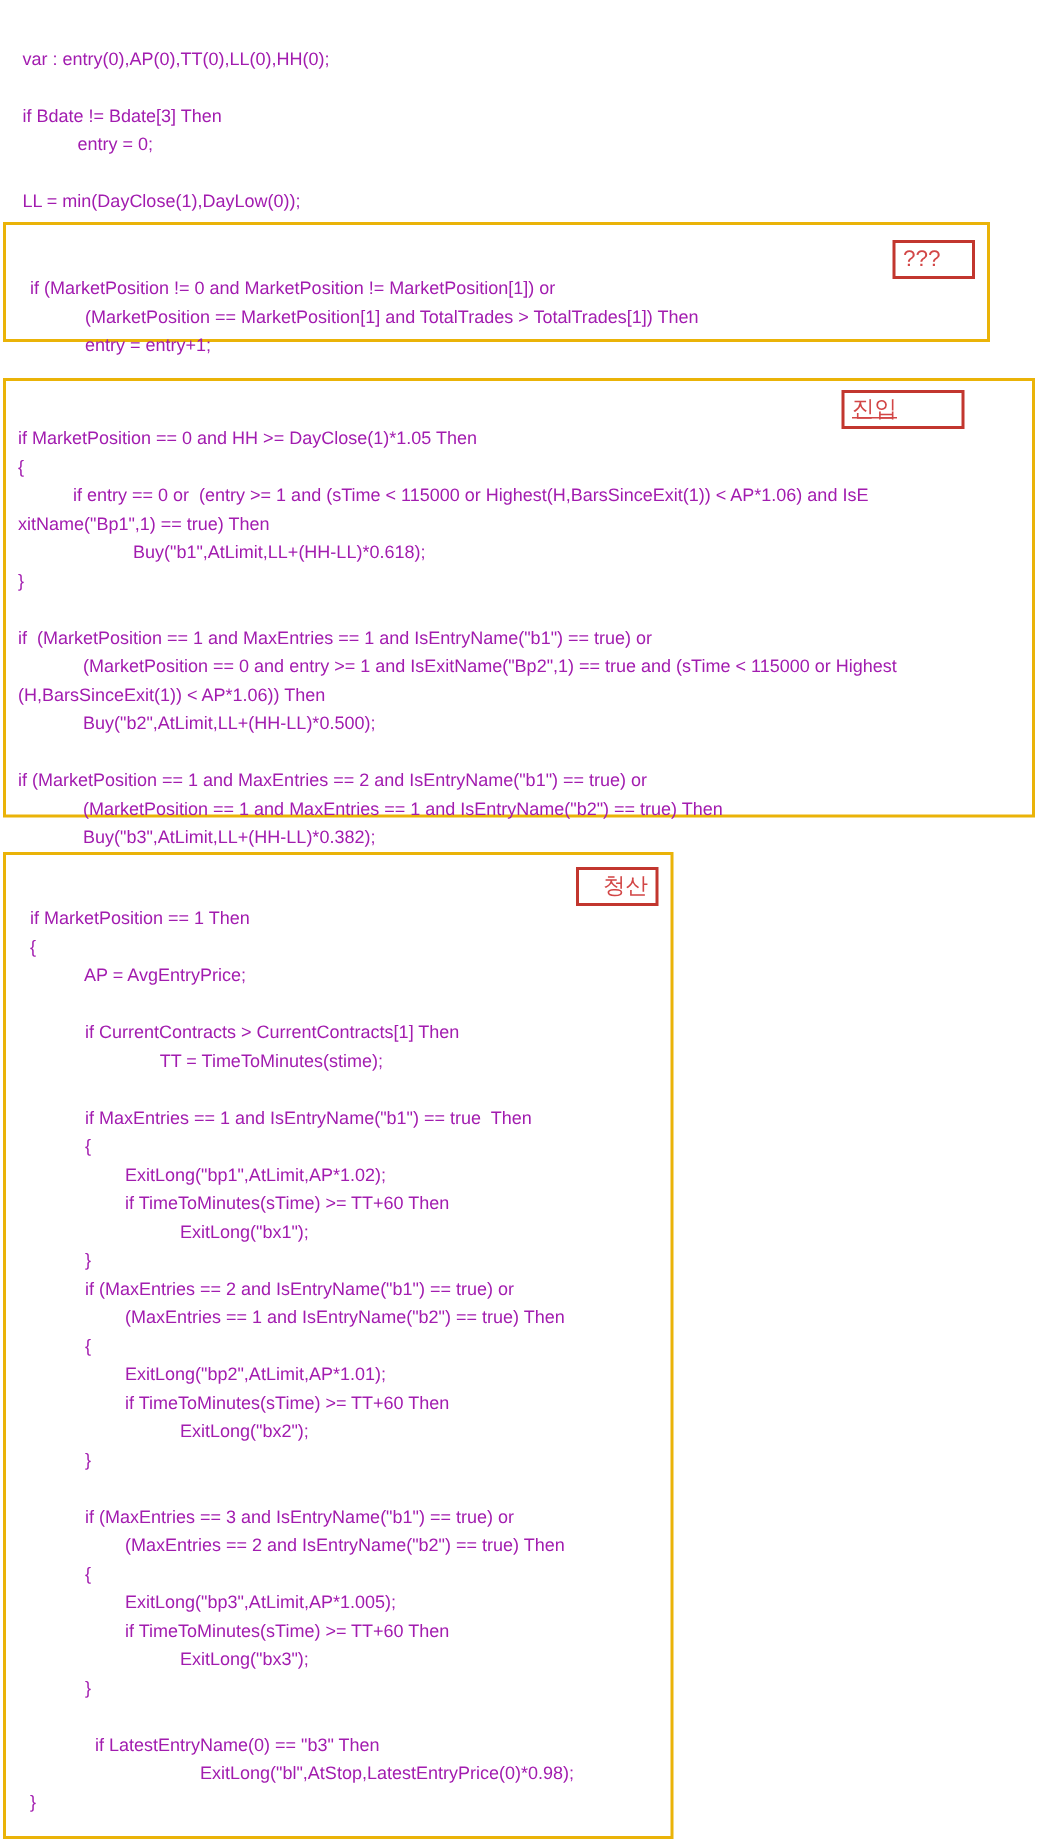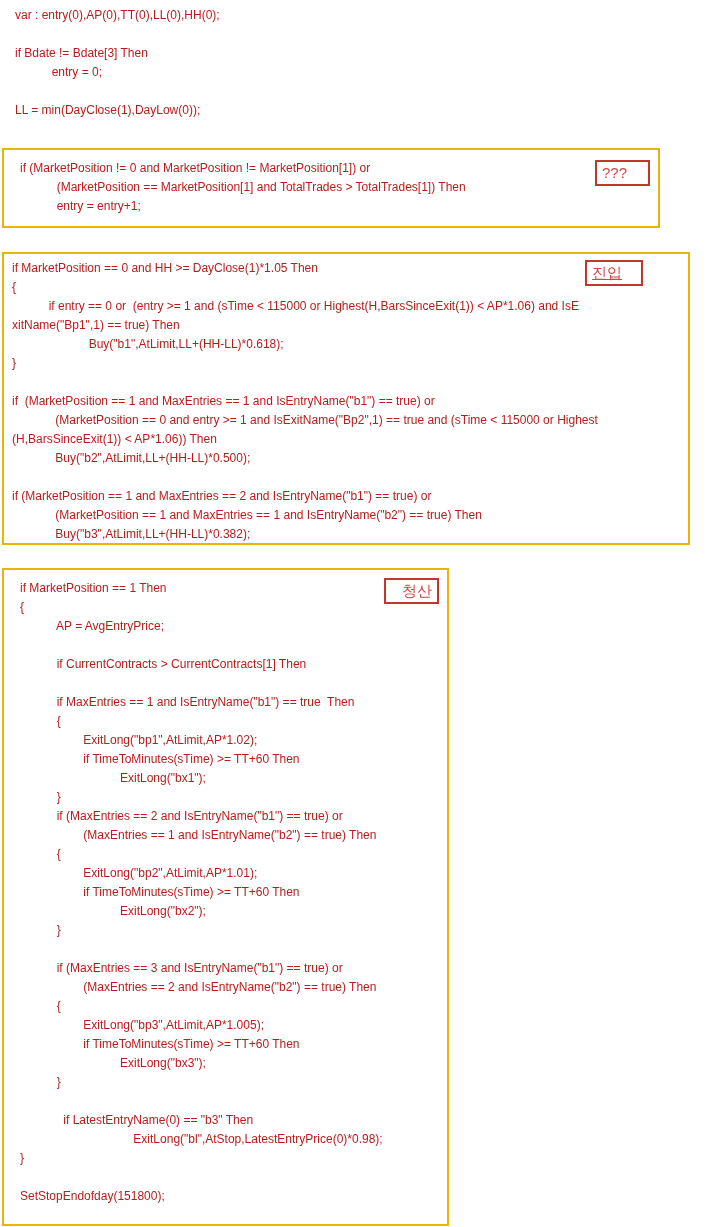--- a/index.html
+++ b/index.html
@@ -6,21 +6,22 @@
   body {
     width: 708px; height: 1227px;
     background: #ffffff;
     position: relative;
     font-family: "Liberation Sans", sans-serif;
     overflow: hidden;
   }
   .codeblock {
     font-size: 12px;
     line-height: 19px;
-    color: #b91c1c;
+    color: #a21caf;
+    margin-top: 24px;
   }
   .code-line { white-space: pre; height: 19px; }
   #preamble { position: absolute; left: 15px; top: 6px; }
   .redbox {
     position: absolute;
     border: 2px solid #eab308;
     box-sizing: border-box;
     background: #ffffff;
   }
   #box-counter { left: 2px; top: 148px; width: 658px; height: 80px; padding: 9px 0 0 16px; }
@@ -31,21 +32,21 @@
     border: 2px solid #c2362e;
     color: #d24646;
     font-size: 15px;
     line-height: 1;
     padding: 3px 5px 4px 5px;
     background: #ffffff;
     box-sizing: border-box;
     white-space: nowrap;
   }
   #label-counter { right: 8px;  top: 10px; width: 55px; }
-  #label-entry   { right: 45px; top: 6px;  width: 58px; text-decoration: underline; }
+  #label-entry   { right: 45px; top: 6px;  width: 82px; text-decoration: underline; }
   #label-exit    { right: 8px;  top: 8px;  width: 55px; text-align: right; }
 </style>
 </head>
 <body>
 
 <div id="preamble" class="codeblock">
     <div class="code-line">var : entry(0),AP(0),TT(0),LL(0),HH(0);</div>
     <div class="code-line">&nbsp;</div>
     <div class="code-line">if Bdate != Bdate[3] Then</div>
     <div class="code-line">           entry = 0;</div>
@@ -87,20 +88,21 @@
   </div>
 </div>
 
 <div id="box-exit" class="redbox">
   <div class="codeblock">
       <div class="code-line">if MarketPosition == 1 Then</div>
       <div class="code-line">{</div>
       <div class="code-line">           AP = AvgEntryPrice;</div>
       <div class="code-line">&nbsp;</div>
       <div class="code-line">           if CurrentContracts &gt; CurrentContracts[1] Then</div>
+      <div class="code-line">                          TT = TimeToMinutes(stime);</div>
       <div class="code-line">&nbsp;</div>
       <div class="code-line">           if MaxEntries == 1 and IsEntryName("b1") == true  Then</div>
       <div class="code-line">           {</div>
       <div class="code-line">                   ExitLong("bp1",AtLimit,AP*1.02);</div>
       <div class="code-line">                   if TimeToMinutes(sTime) &gt;= TT+60 Then</div>
       <div class="code-line">                              ExitLong("bx1");</div>
       <div class="code-line">           }</div>
       <div class="code-line">           if (MaxEntries == 2 and IsEntryName("b1") == true) or</div>
       <div class="code-line">                   (MaxEntries == 1 and IsEntryName("b2") == true) Then</div>
       <div class="code-line">           {</div>

